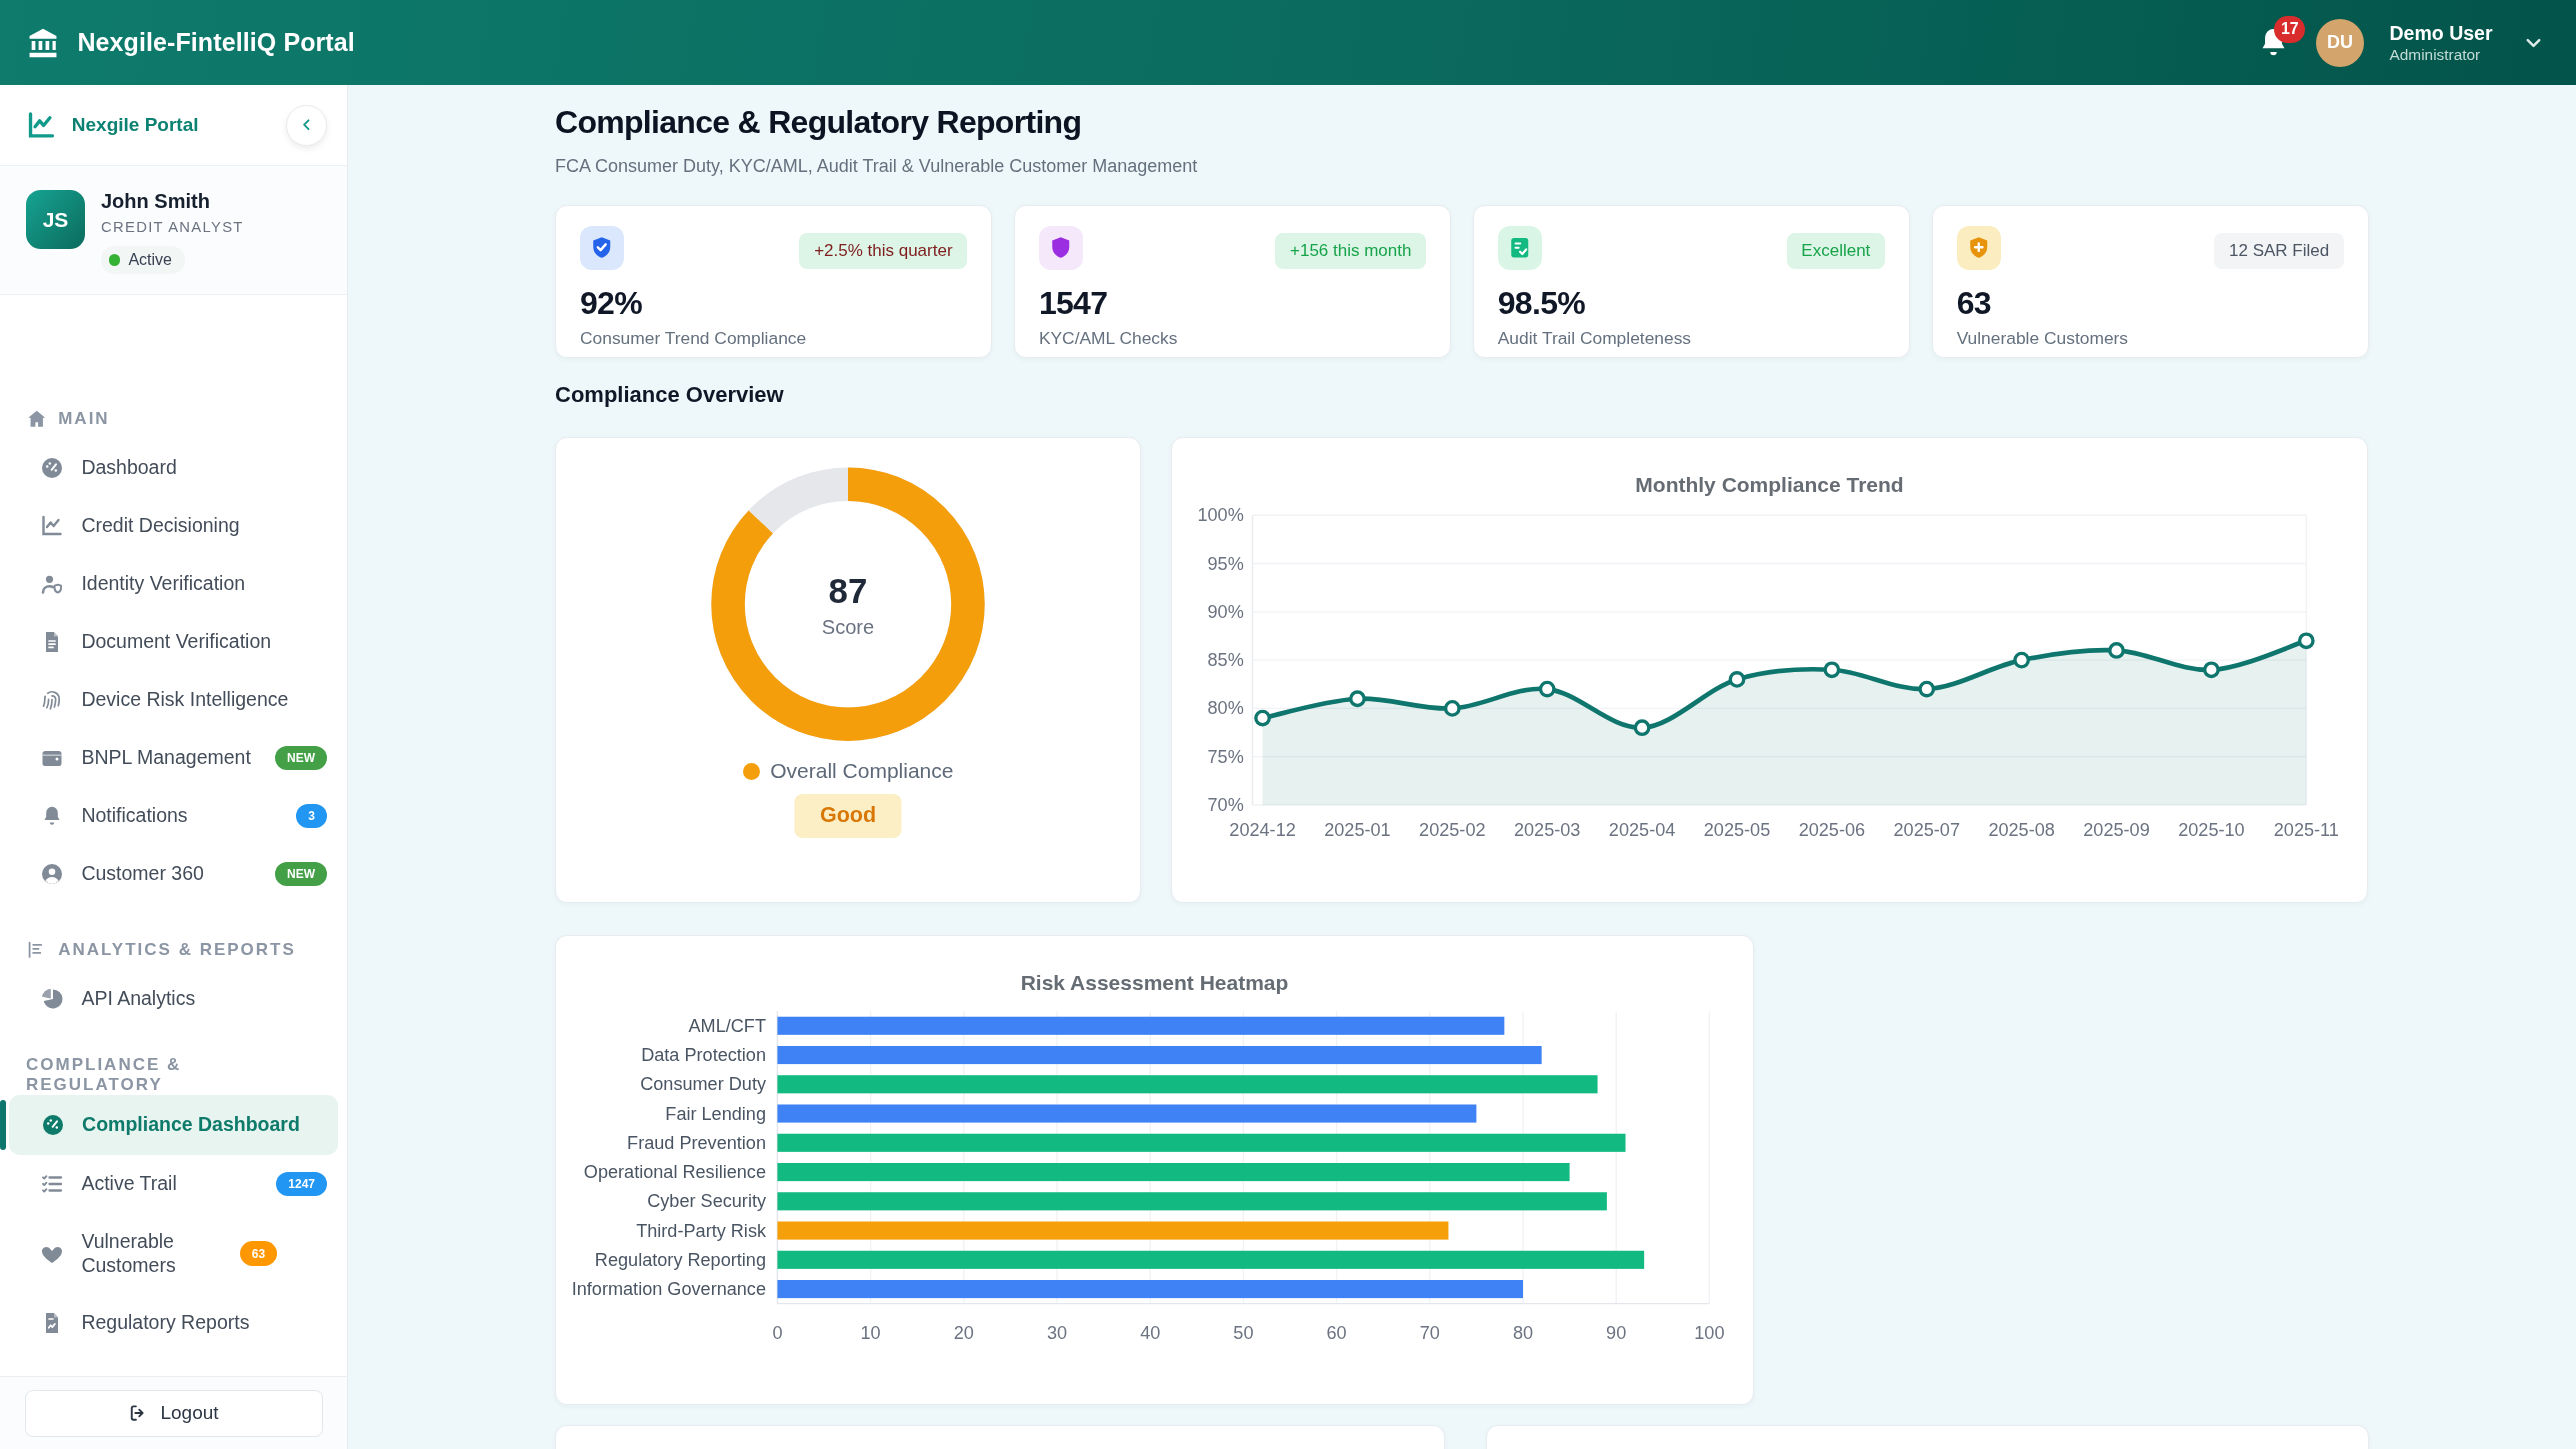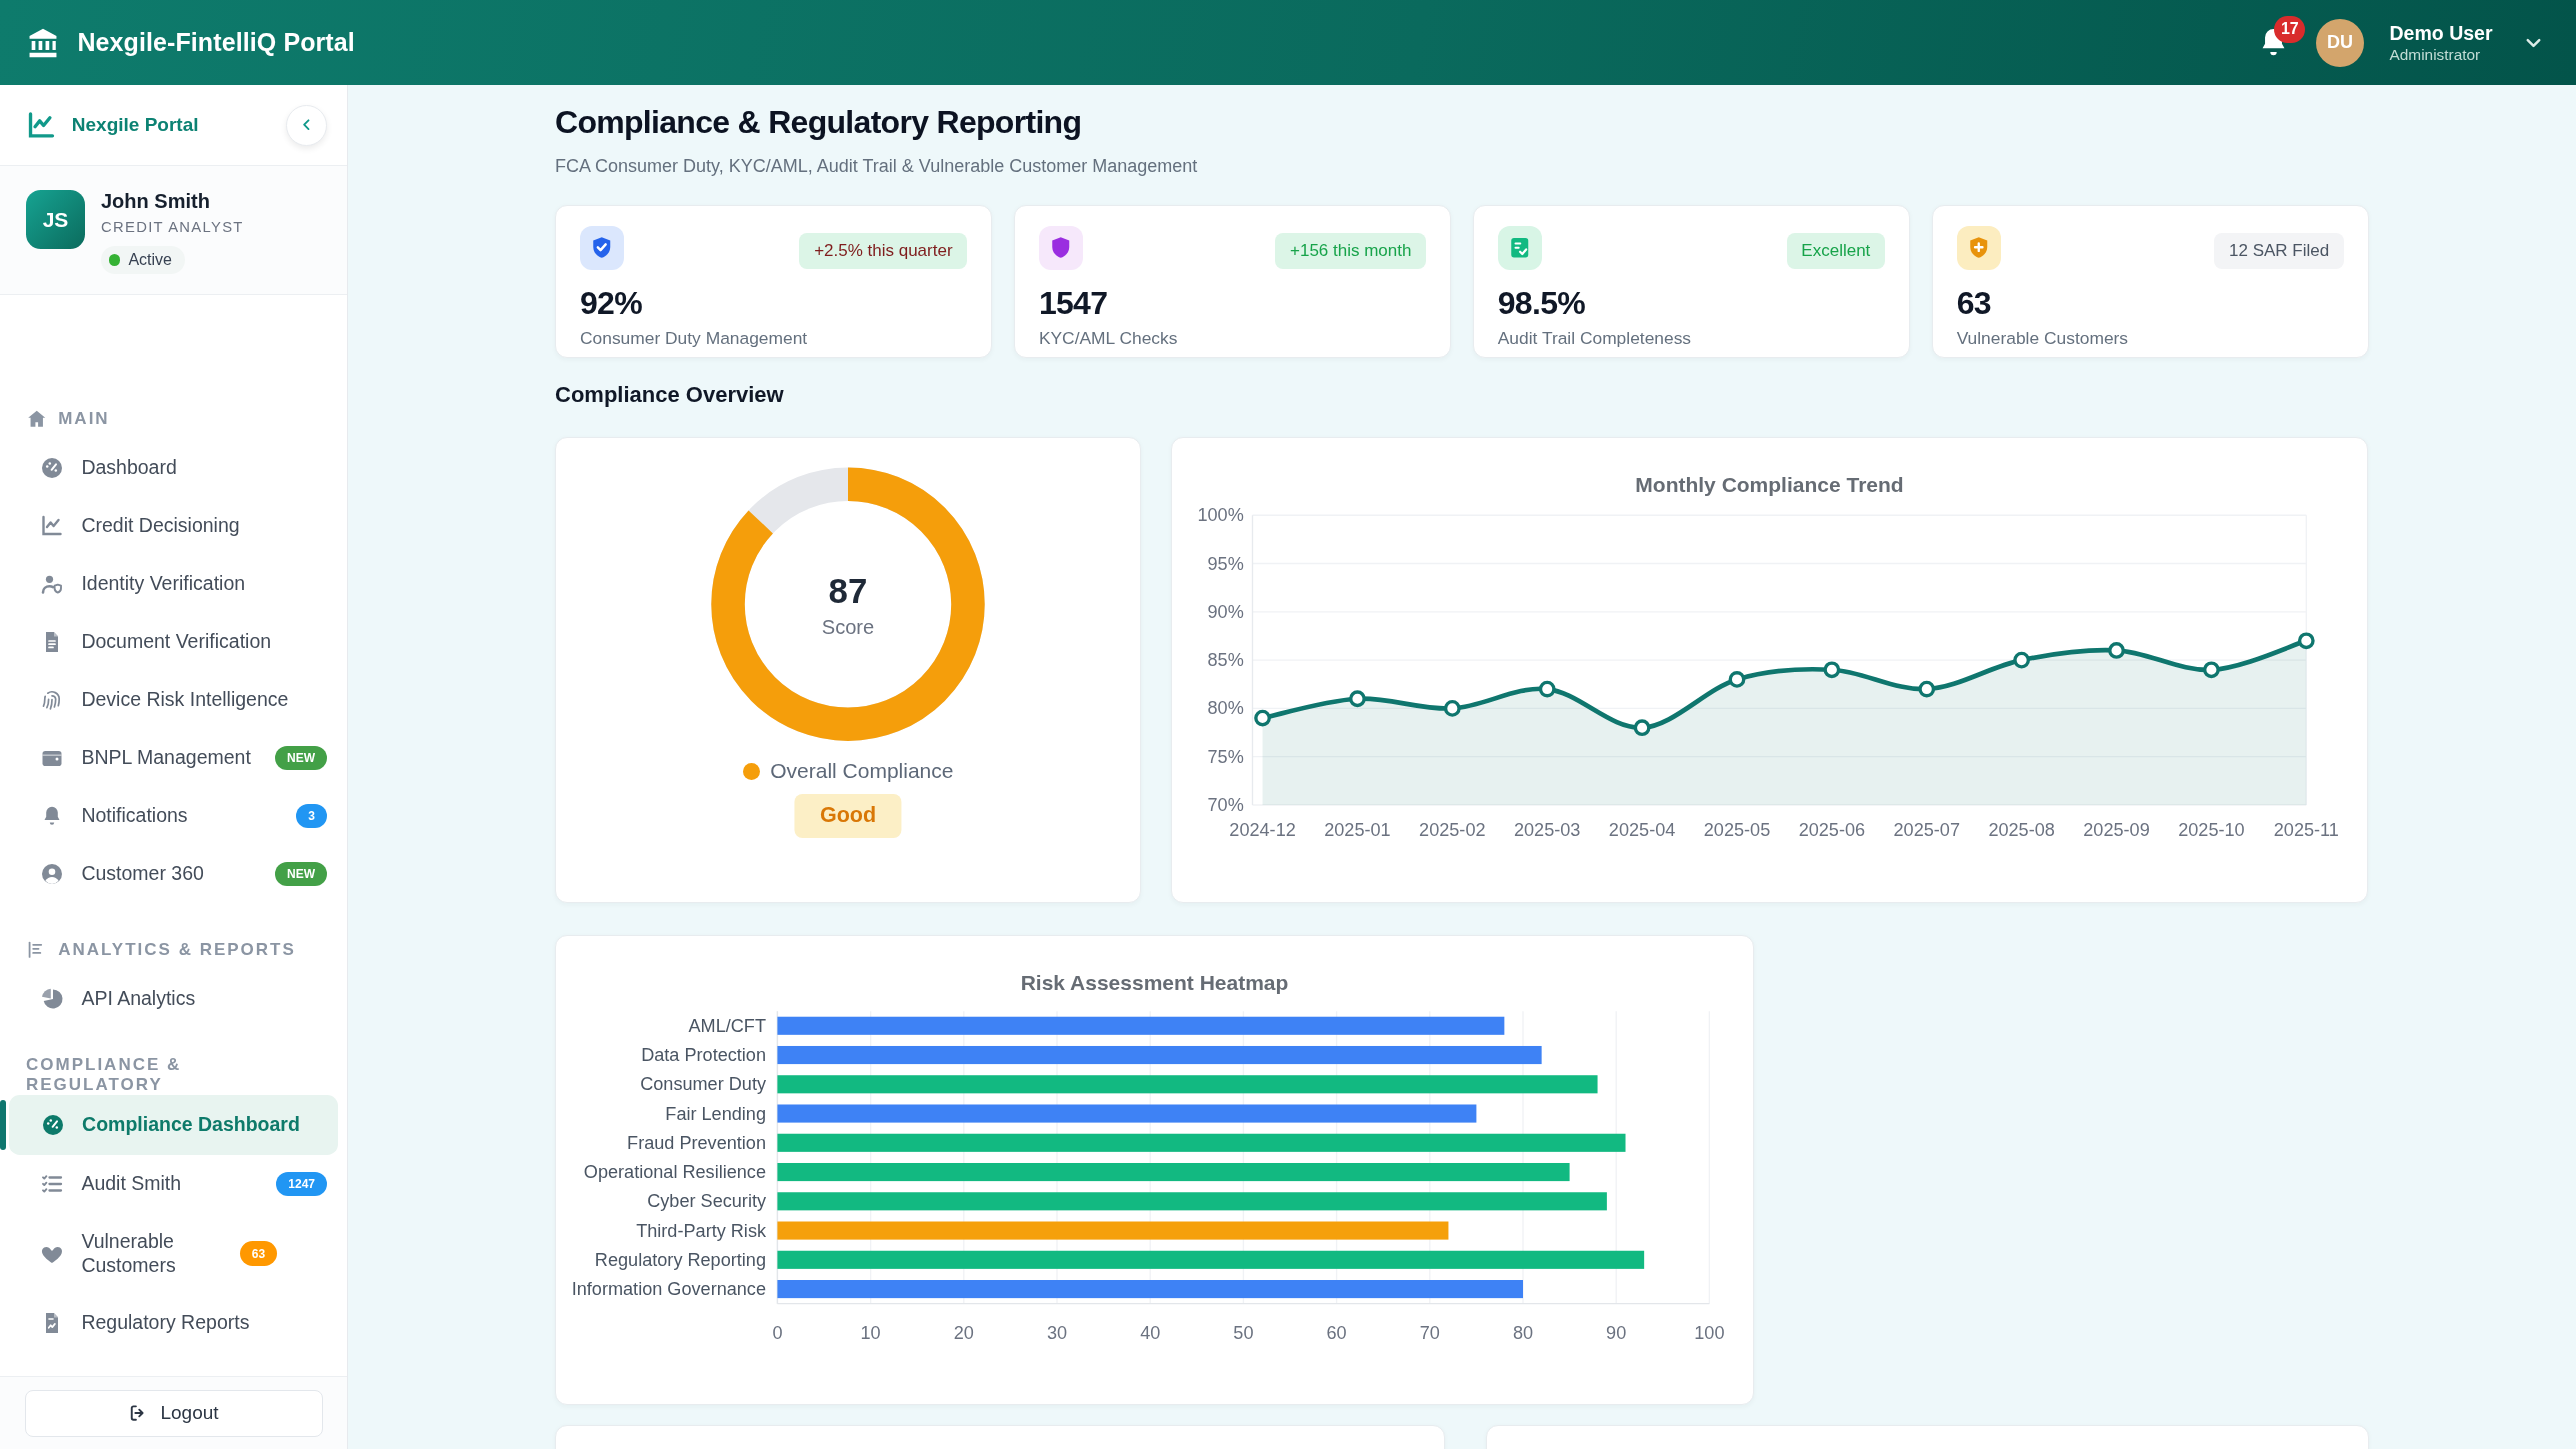--- a/index.html
+++ b/index.html
@@ -295,21 +295,21 @@
           </span>
           <span class="nav-item-label">Compliance Dashboard</span>
         </div>
         <div class="nav-item">
           <span class="icon">
             <svg viewBox="0 0 24 24" fill="none" stroke="currentColor" stroke-linecap="round" stroke-linejoin="round">
               <path stroke-width="2.3" d="M9.5 5.5H21M9.5 12H21M9.5 18.5H21"></path>
               <path stroke-width="1.9" d="m3 5.3 1.3 1.3 2.1-2.4M3 11.8l1.3 1.3 2.1-2.4M3 18.3l1.3 1.3 2.1-2.4"></path>
             </svg>
           </span>
-          <span class="nav-item-label">Audit Smith</span>
+          <span class="nav-item-label">Active Trail</span>
           <span class="nav-badge" style="background: rgb(33, 150, 243);">1247</span>
         </div>
         <div class="nav-item two-line">
           <span class="icon">
             <svg viewBox="0 0 24 24">
               <path d="M12 21s-7.6-4.9-9.5-9.3C1 8 3.1 5 6.3 5c2 0 3.5 1 4.3 2.6L12 9l1.4-1.4C14.2 6 15.7 5 17.7 5 20.9 5 23 8 21.5 11.7 19.6 16.1 12 21 12 21z" fill="currentColor"></path>
             </svg>
           </span>
           <span class="nav-item-label" style="white-space: normal; max-width: 141px;">Vulnerable Customers</span>
           <span class="nav-badge" style="background: rgb(255, 152, 0);">63</span>
@@ -351,21 +351,21 @@
           <div class="stat-icon" style="background: rgb(219, 231, 253);">
             <span class="icon" style="color: rgb(37, 99, 235);">
               <svg viewBox="0 0 24 24">
                 <path d="M12 2 4 5.2v6c0 5 3.4 8.7 8 10.3 4.6-1.6 8-5.3 8-10.3v-6L12 2z" fill="currentColor"></path>
                 <path d="m8.3 11.6 2.6 2.6 4.8-5.4" stroke="#fff" stroke-width="2.3" fill="none" stroke-linecap="round" stroke-linejoin="round"></path>
               </svg>
             </span>
           </div>
           <div class="stat-badge" style="background: rgb(220, 245, 231); color: #7f1d1d;">+2.5% this quarter</div>
           <div class="stat-value">92%</div>
-          <div class="stat-label">Consumer Duty Management</div>
+          <div class="stat-label">Consumer Trend Compliance</div>
         </div>
         <div class="stat-card">
           <div class="stat-icon" style="background: rgb(246, 232, 251);">
             <span class="icon" style="color: rgb(154, 46, 224);">
               <svg viewBox="0 0 24 24">
                 <path d="M12 2 4 5.2v6c0 5 3.4 8.7 8 10.3 4.6-1.6 8-5.3 8-10.3v-6L12 2z" fill="currentColor"></path>
               </svg>
             </span>
           </div>
           <div class="stat-badge" style="background: rgb(220, 245, 231); color: rgb(23, 163, 74);">+156 this month</div>

